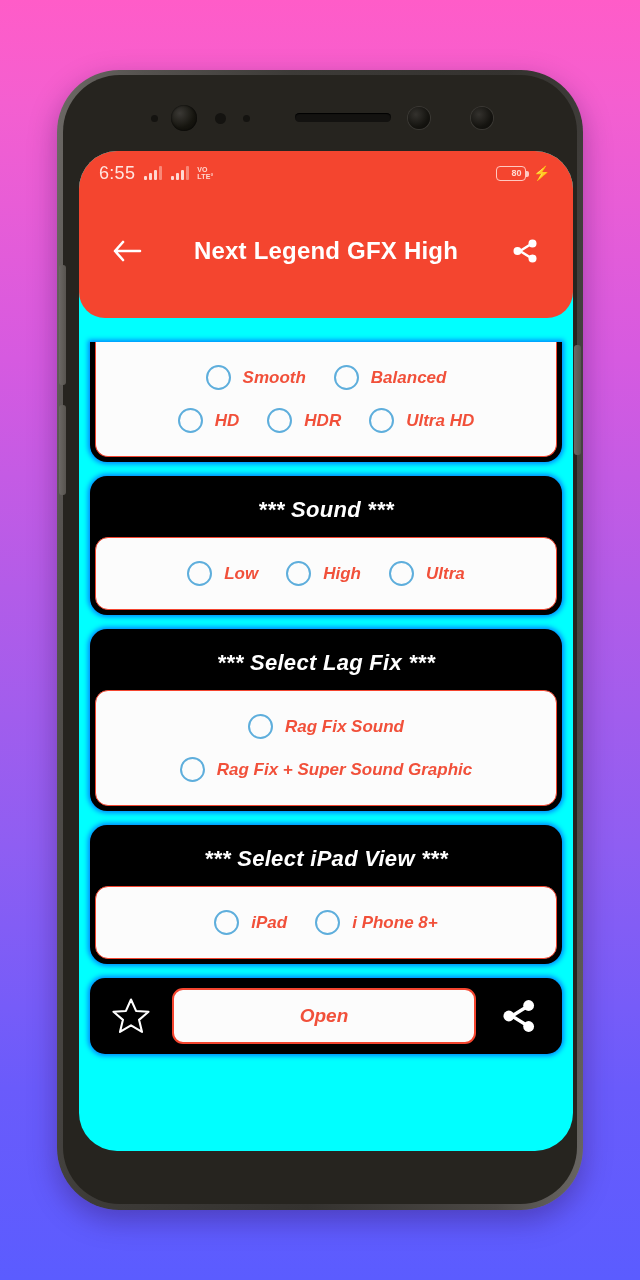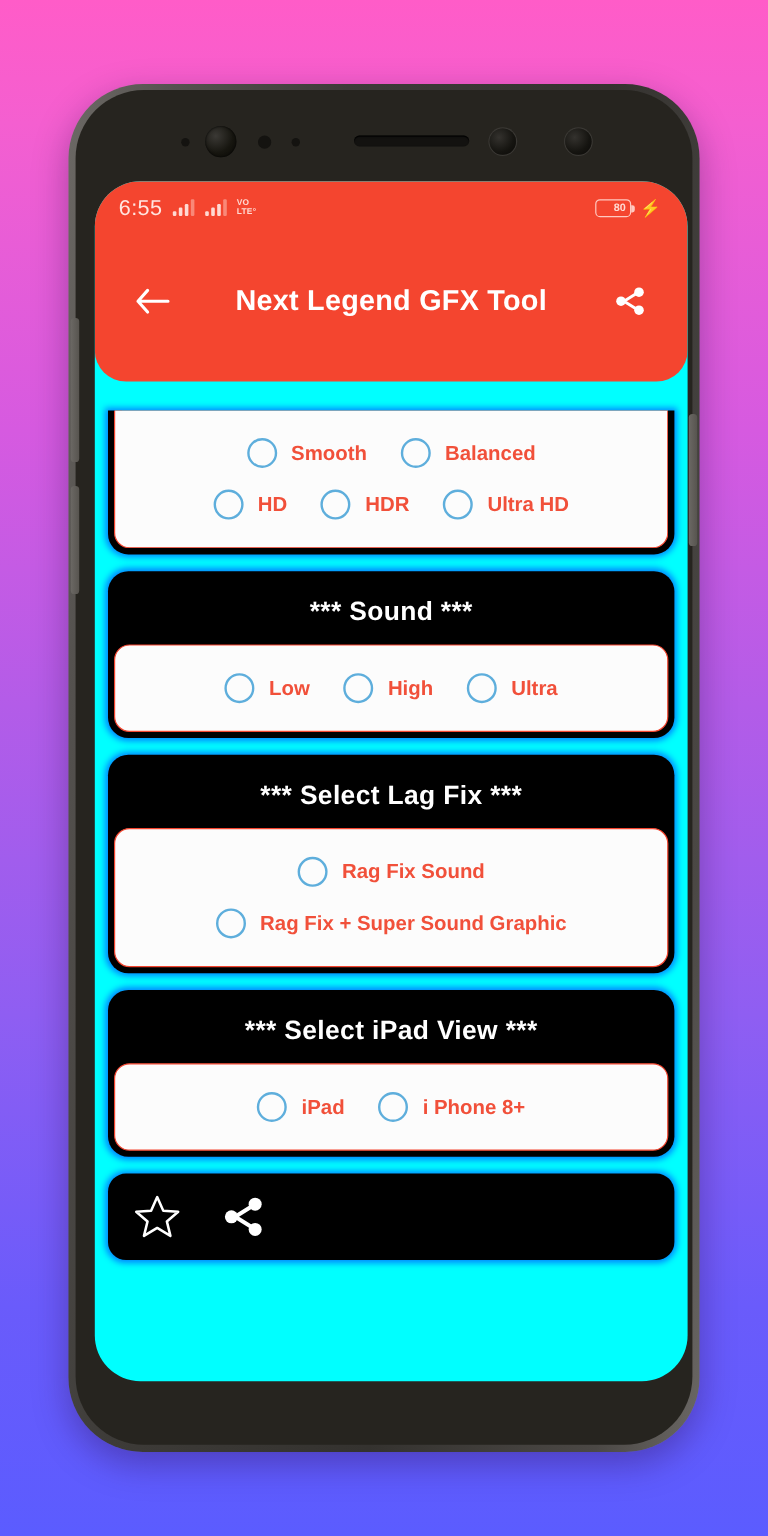--- a/index.html
+++ b/index.html
@@ -128,20 +128,21 @@
   }
   .share-top {
     width: 44px; height: 44px;
     display: flex; align-items: center; justify-content: center;
     cursor: pointer;
   }
 
   
   .content {
     padding: 24px 11px 0 11px;
+    font-style: italic;
   }
   .card {
     background: #000;
     border-radius: 17px;
     margin-bottom: 14px;
     padding: 5px;
     box-shadow: 0 0 5px 2px rgba(0,110,255,.85);
   }
   .card-title {
     color: #fff; font-size: 22px; font-weight: bold;
@@ -265,21 +266,21 @@
           </span>
           <span class="bolt">⚡</span>
         </div>
 
         <div class="bar-main">
           <div class="back-arrow">
             <svg width="30" height="24" viewBox="0 0 30 24">
               <path d="M11 3 L3 12 L11 21 M3 12 L28 12" fill="none" stroke="#fff" stroke-width="2.6" stroke-linecap="round" stroke-linejoin="round"></path>
             </svg>
           </div>
-          <div class="bar-title">Next Legend GFX Tool</div>
+          <div class="bar-title">Next Legend GFX High</div>
           <div class="share-top">
             <svg width="30" height="30" viewBox="0 0 24 24">
               <path d="M8 12 L16 7 M8 12 L16 17" stroke="#fff" stroke-width="2" fill="none" stroke-linecap="round"></path>
               <circle cx="18" cy="6" r="3.2" fill="#fff"></circle>
               <circle cx="6" cy="12" r="3.2" fill="#fff"></circle>
               <circle cx="18" cy="18" r="3.2" fill="#fff"></circle>
             </svg>
           </div>
         </div>
       </div>
@@ -366,20 +367,21 @@
               </div>
             </div>
           </div>
 
         <div class="actionbar">
           <div class="star-btn">
             <svg width="44" height="42" viewBox="0 0 24 24">
               <path d="M12 2.6 L14.9 9.1 L22 9.6 L16.6 14.2 L18.3 21.1 L12 17.3 L5.7 21.1 L7.4 14.2 L2 9.6 L9.1 9.1 Z" fill="none" stroke="#fff" stroke-width="1.2" stroke-linejoin="round"></path>
             </svg>
           </div>
+          <div class="open-btn">Open</div>
           <div class="share-btn">
             <svg width="42" height="42" viewBox="0 0 24 24">
               <path d="M8 12 L16 7 M8 12 L16 17" stroke="#fff" stroke-width="1.9" fill="none" stroke-linecap="round"></path>
               <circle cx="17.5" cy="6" r="3.1" fill="#fff"></circle>
               <circle cx="6.2" cy="12" r="3.1" fill="#fff"></circle>
               <circle cx="17.5" cy="18" r="3.1" fill="#fff"></circle>
             </svg>
           </div>
         </div>
       </div>

